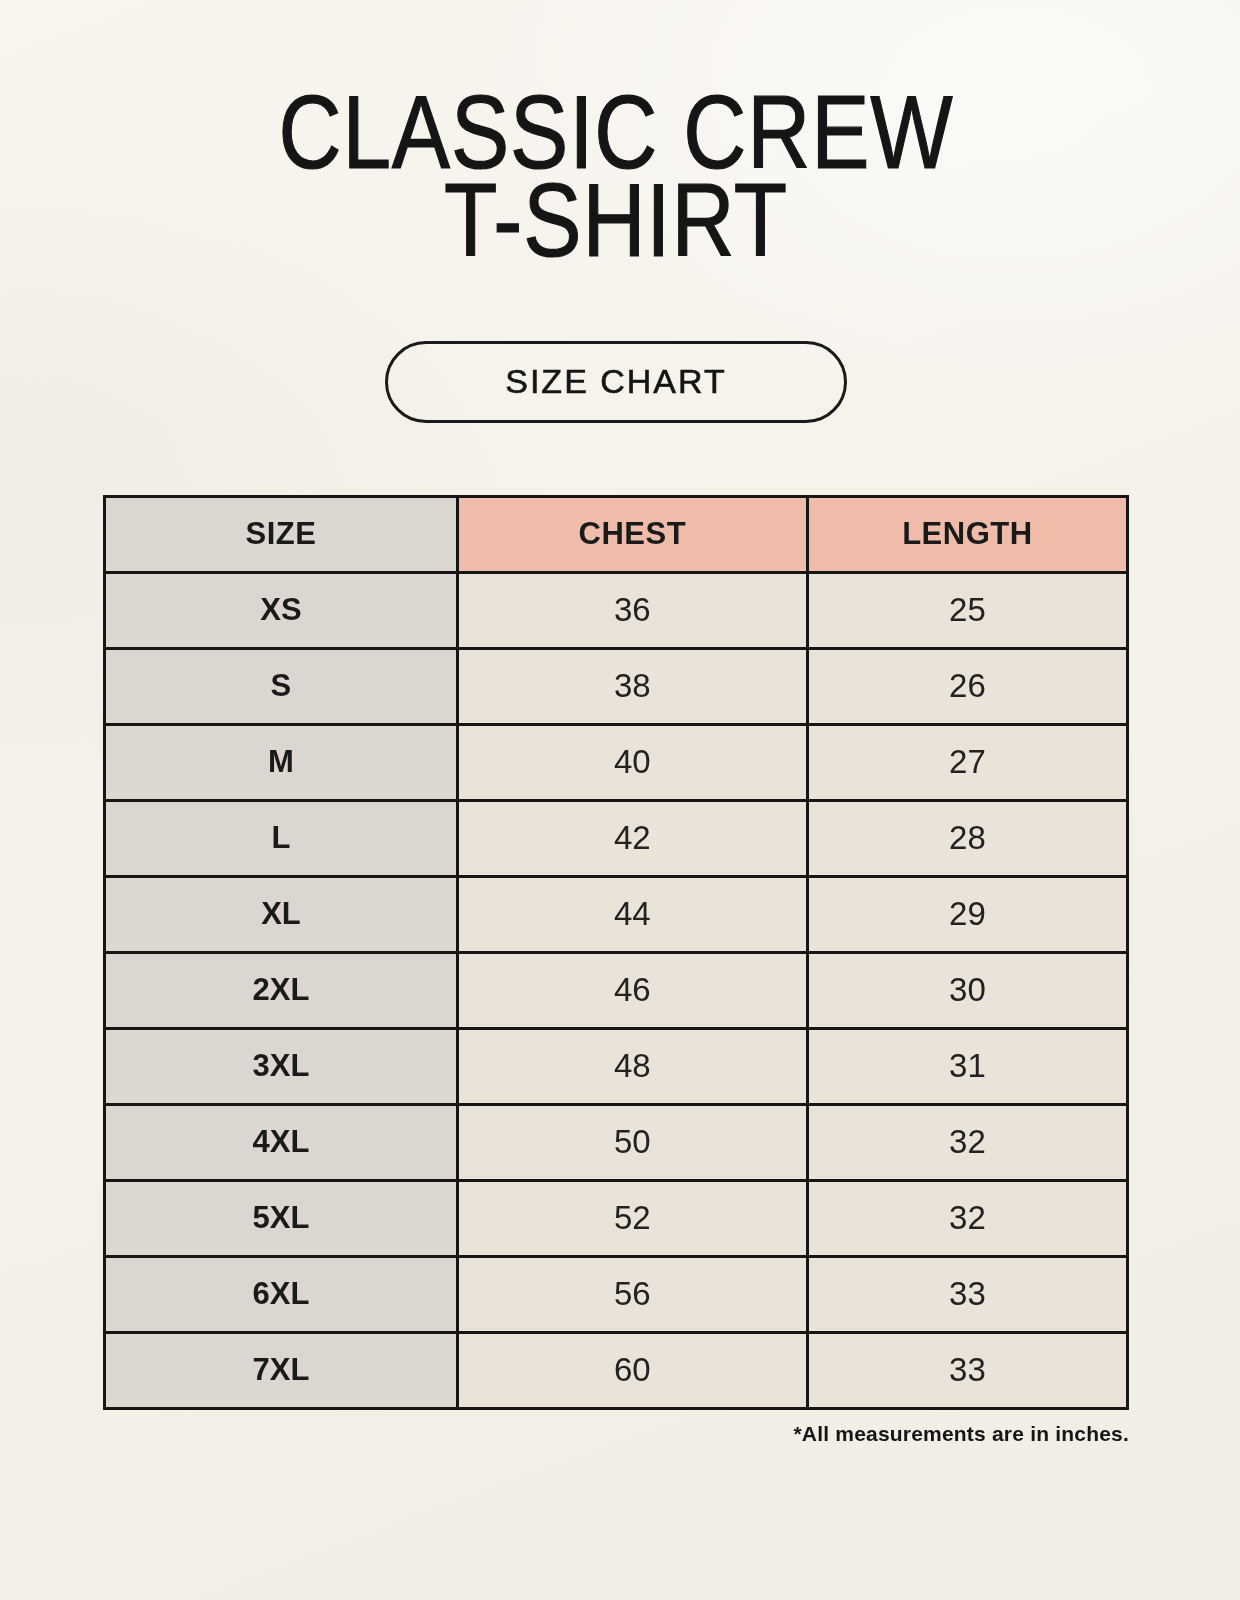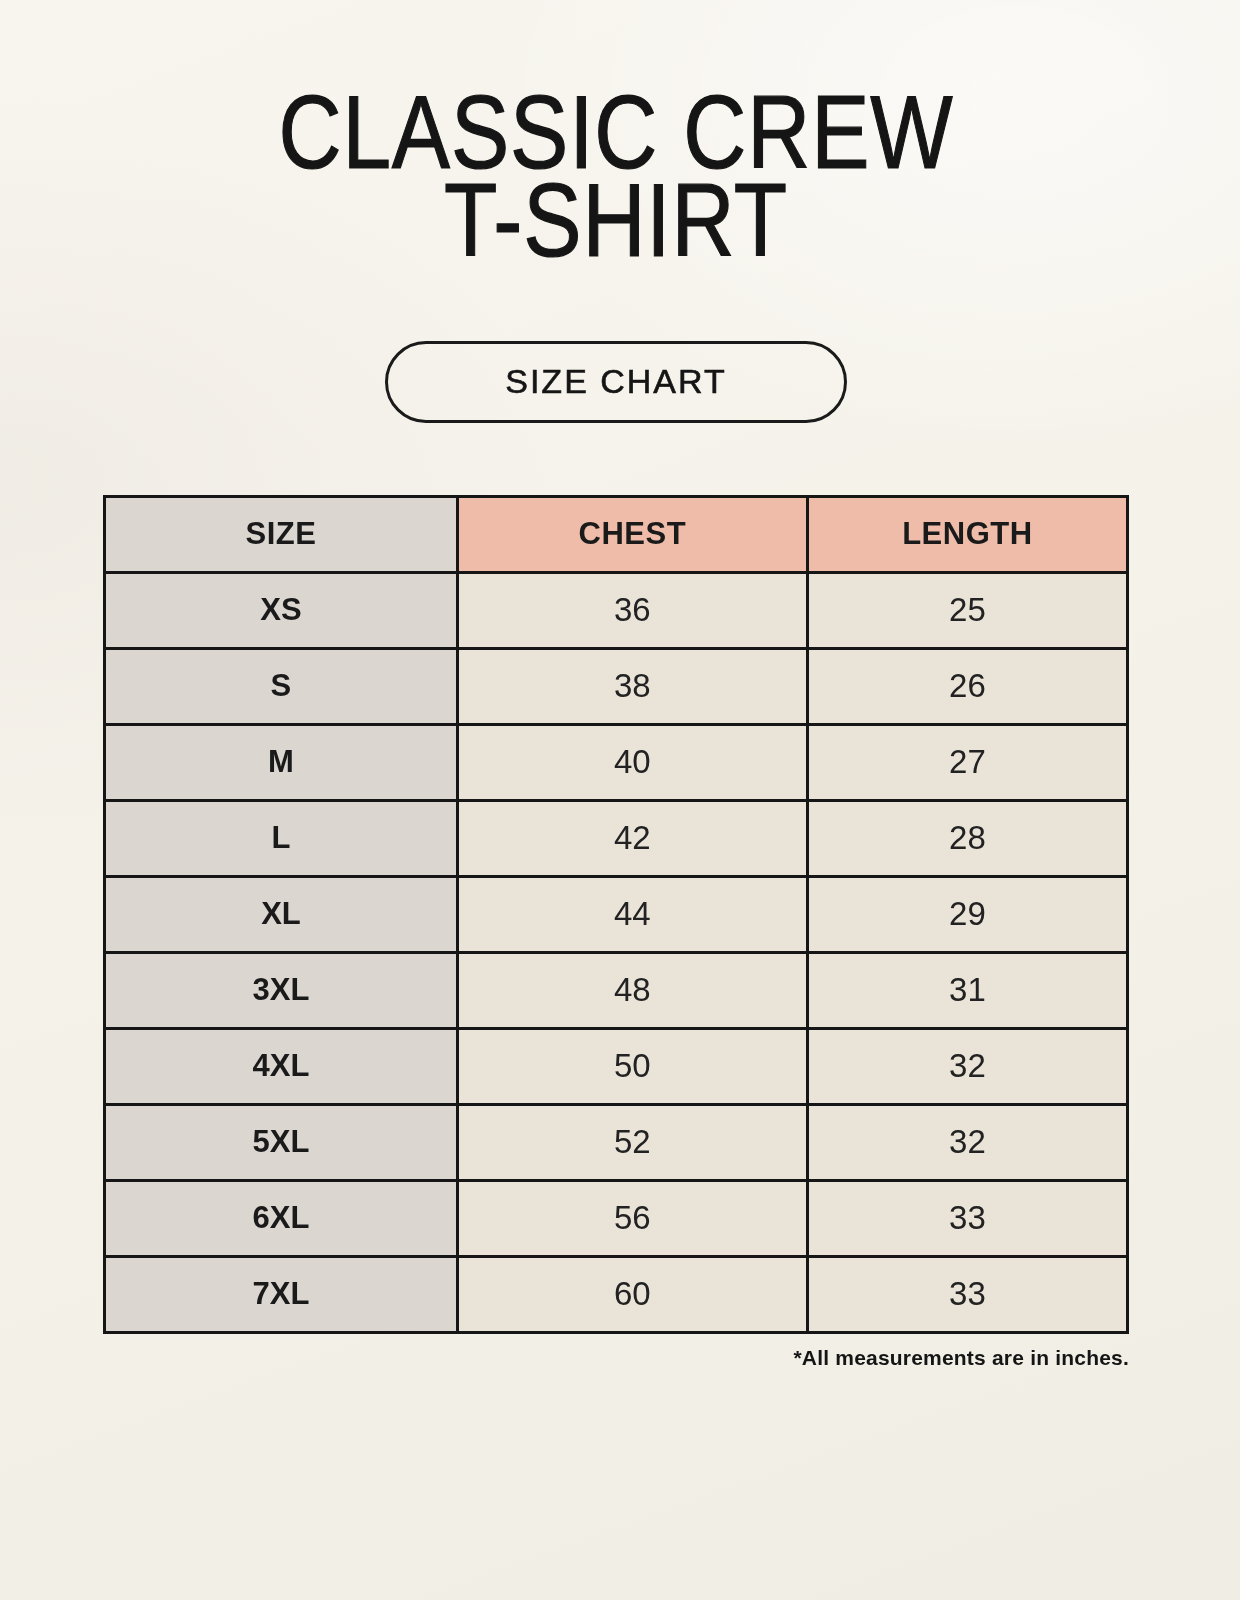--- a/index.html
+++ b/index.html
@@ -164,20 +164,25 @@
           <td class="size-cell">L</td>
           <td class="num-cell">42</td>
           <td class="num-cell">28</td>
         </tr>
         <tr>
           <td class="size-cell">XL</td>
           <td class="num-cell">44</td>
           <td class="num-cell">29</td>
         </tr>
         <tr>
+          <td class="size-cell">2XL</td>
+          <td class="num-cell">46</td>
+          <td class="num-cell">30</td>
+        </tr>
+        <tr>
           <td class="size-cell">3XL</td>
           <td class="num-cell">48</td>
           <td class="num-cell">31</td>
         </tr>
         <tr>
           <td class="size-cell">4XL</td>
           <td class="num-cell">50</td>
           <td class="num-cell">32</td>
         </tr>
         <tr>

